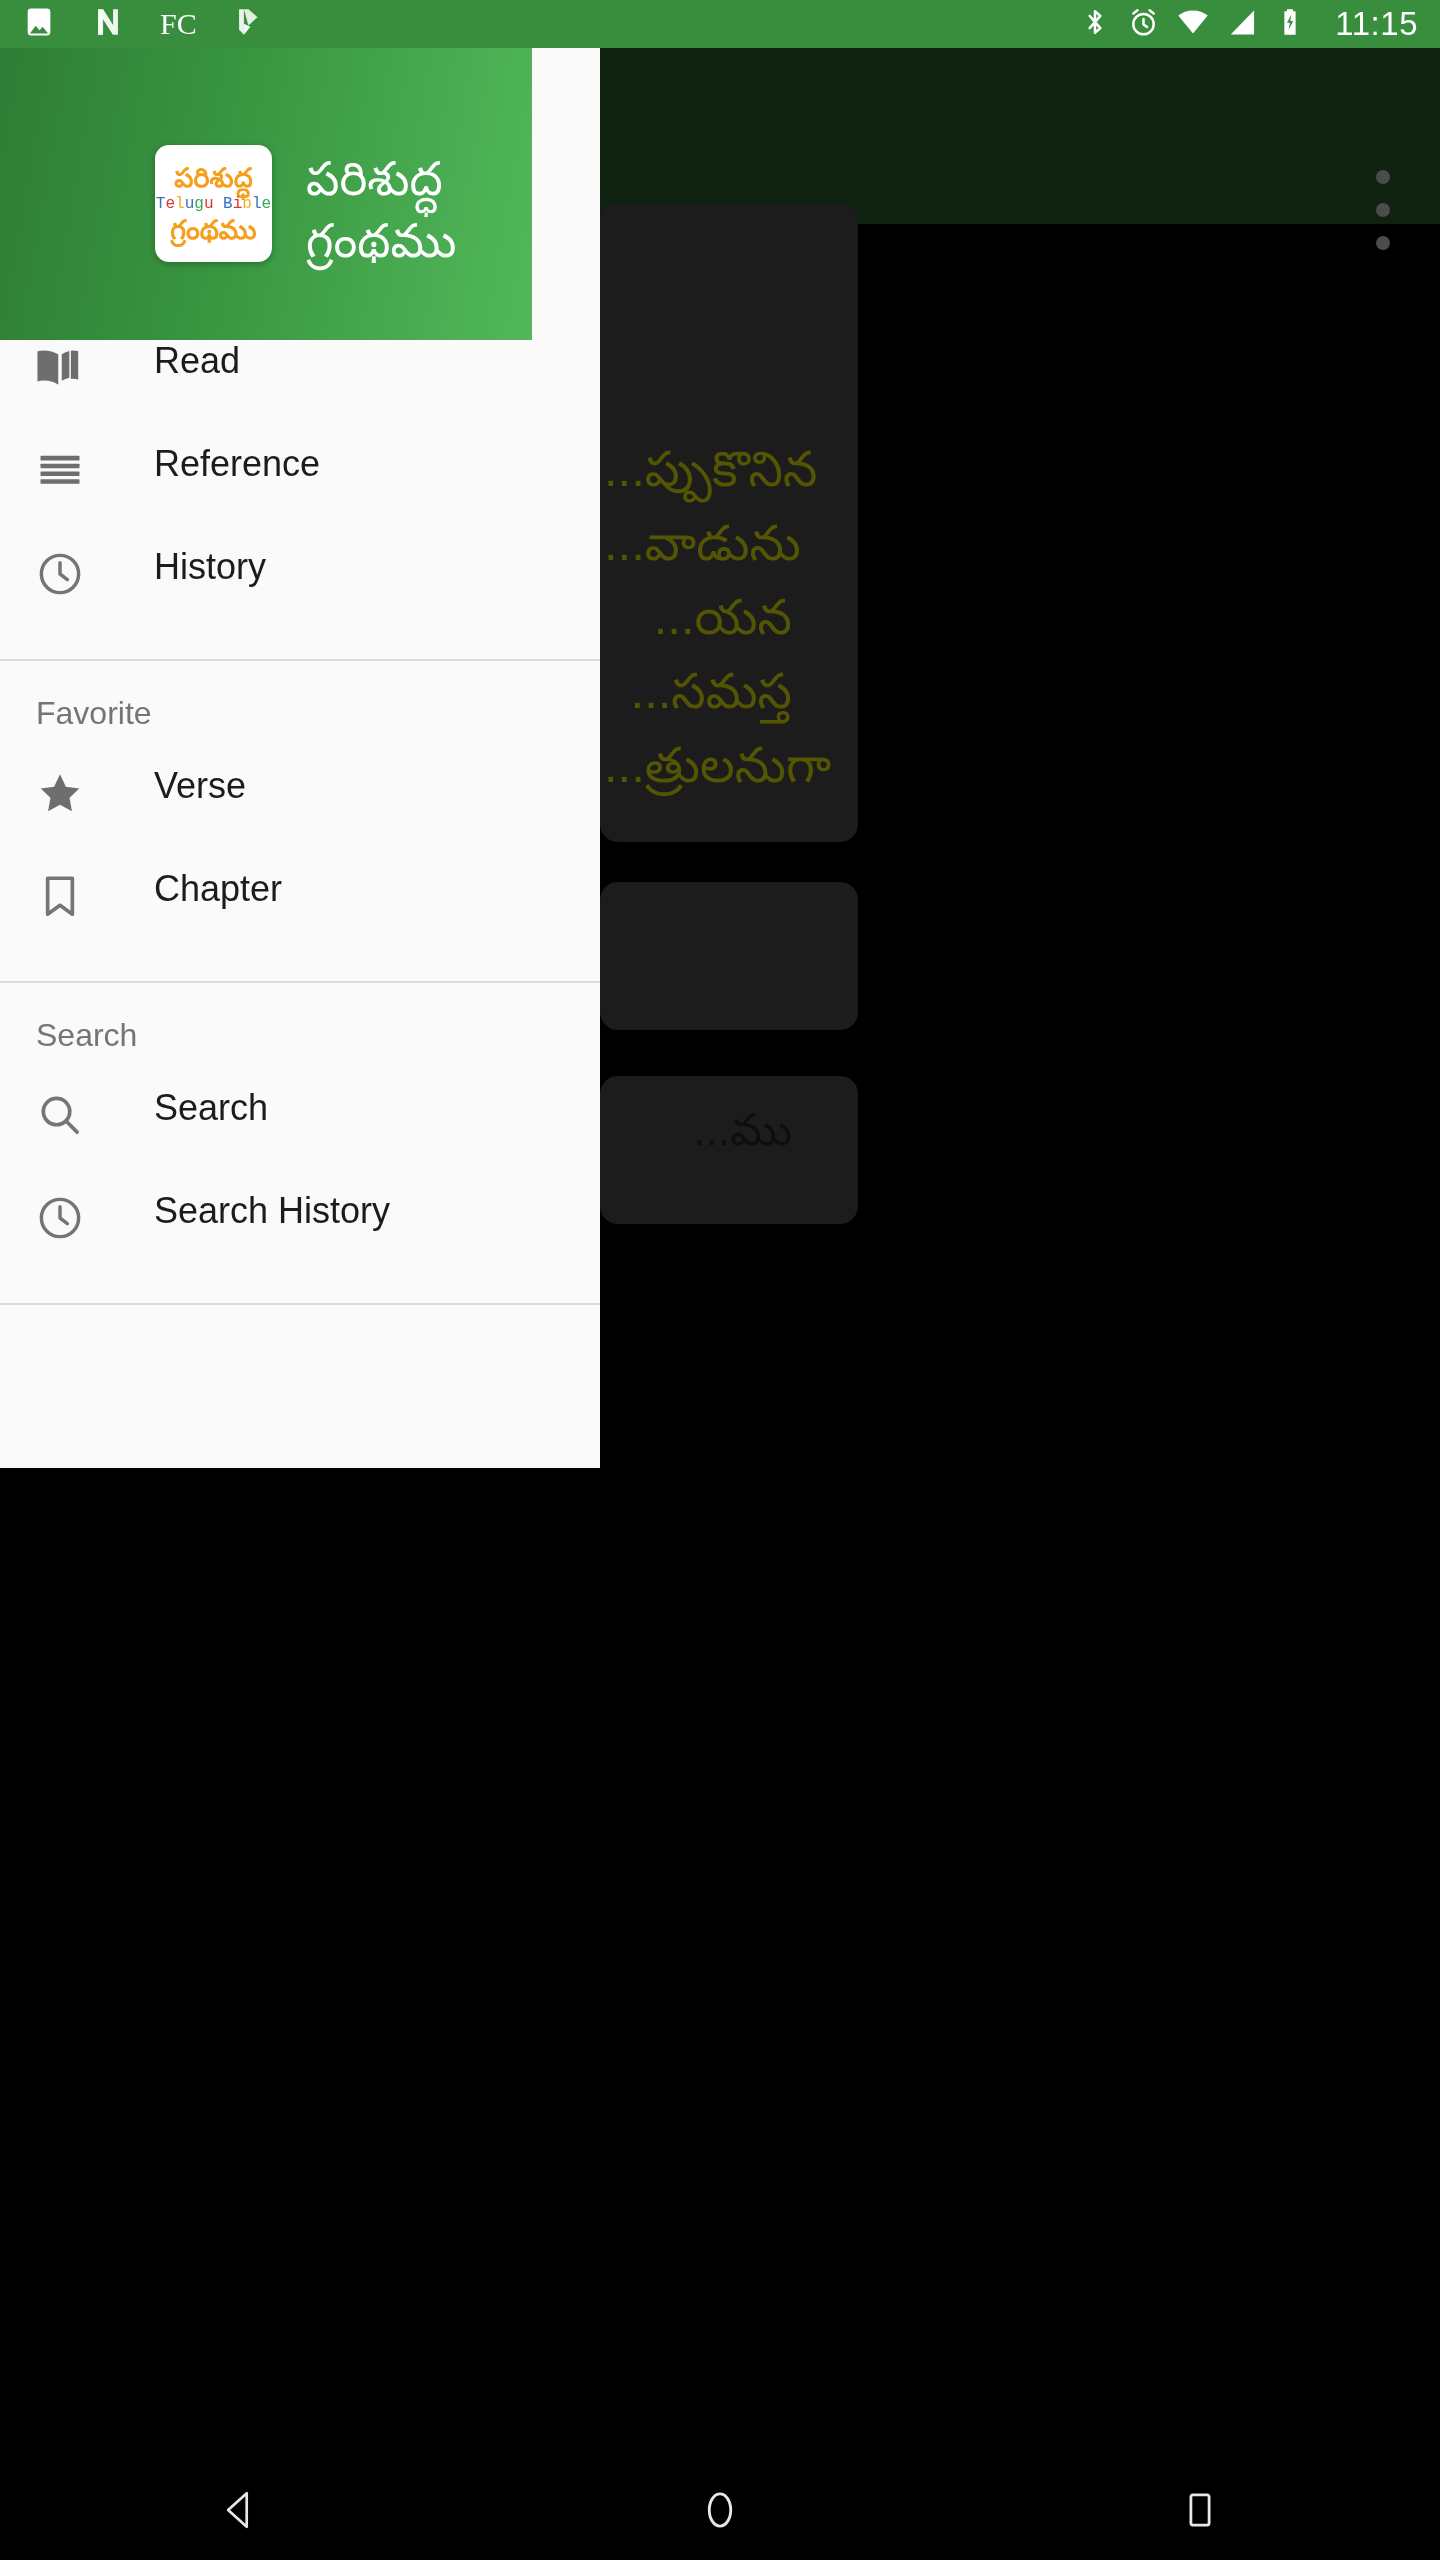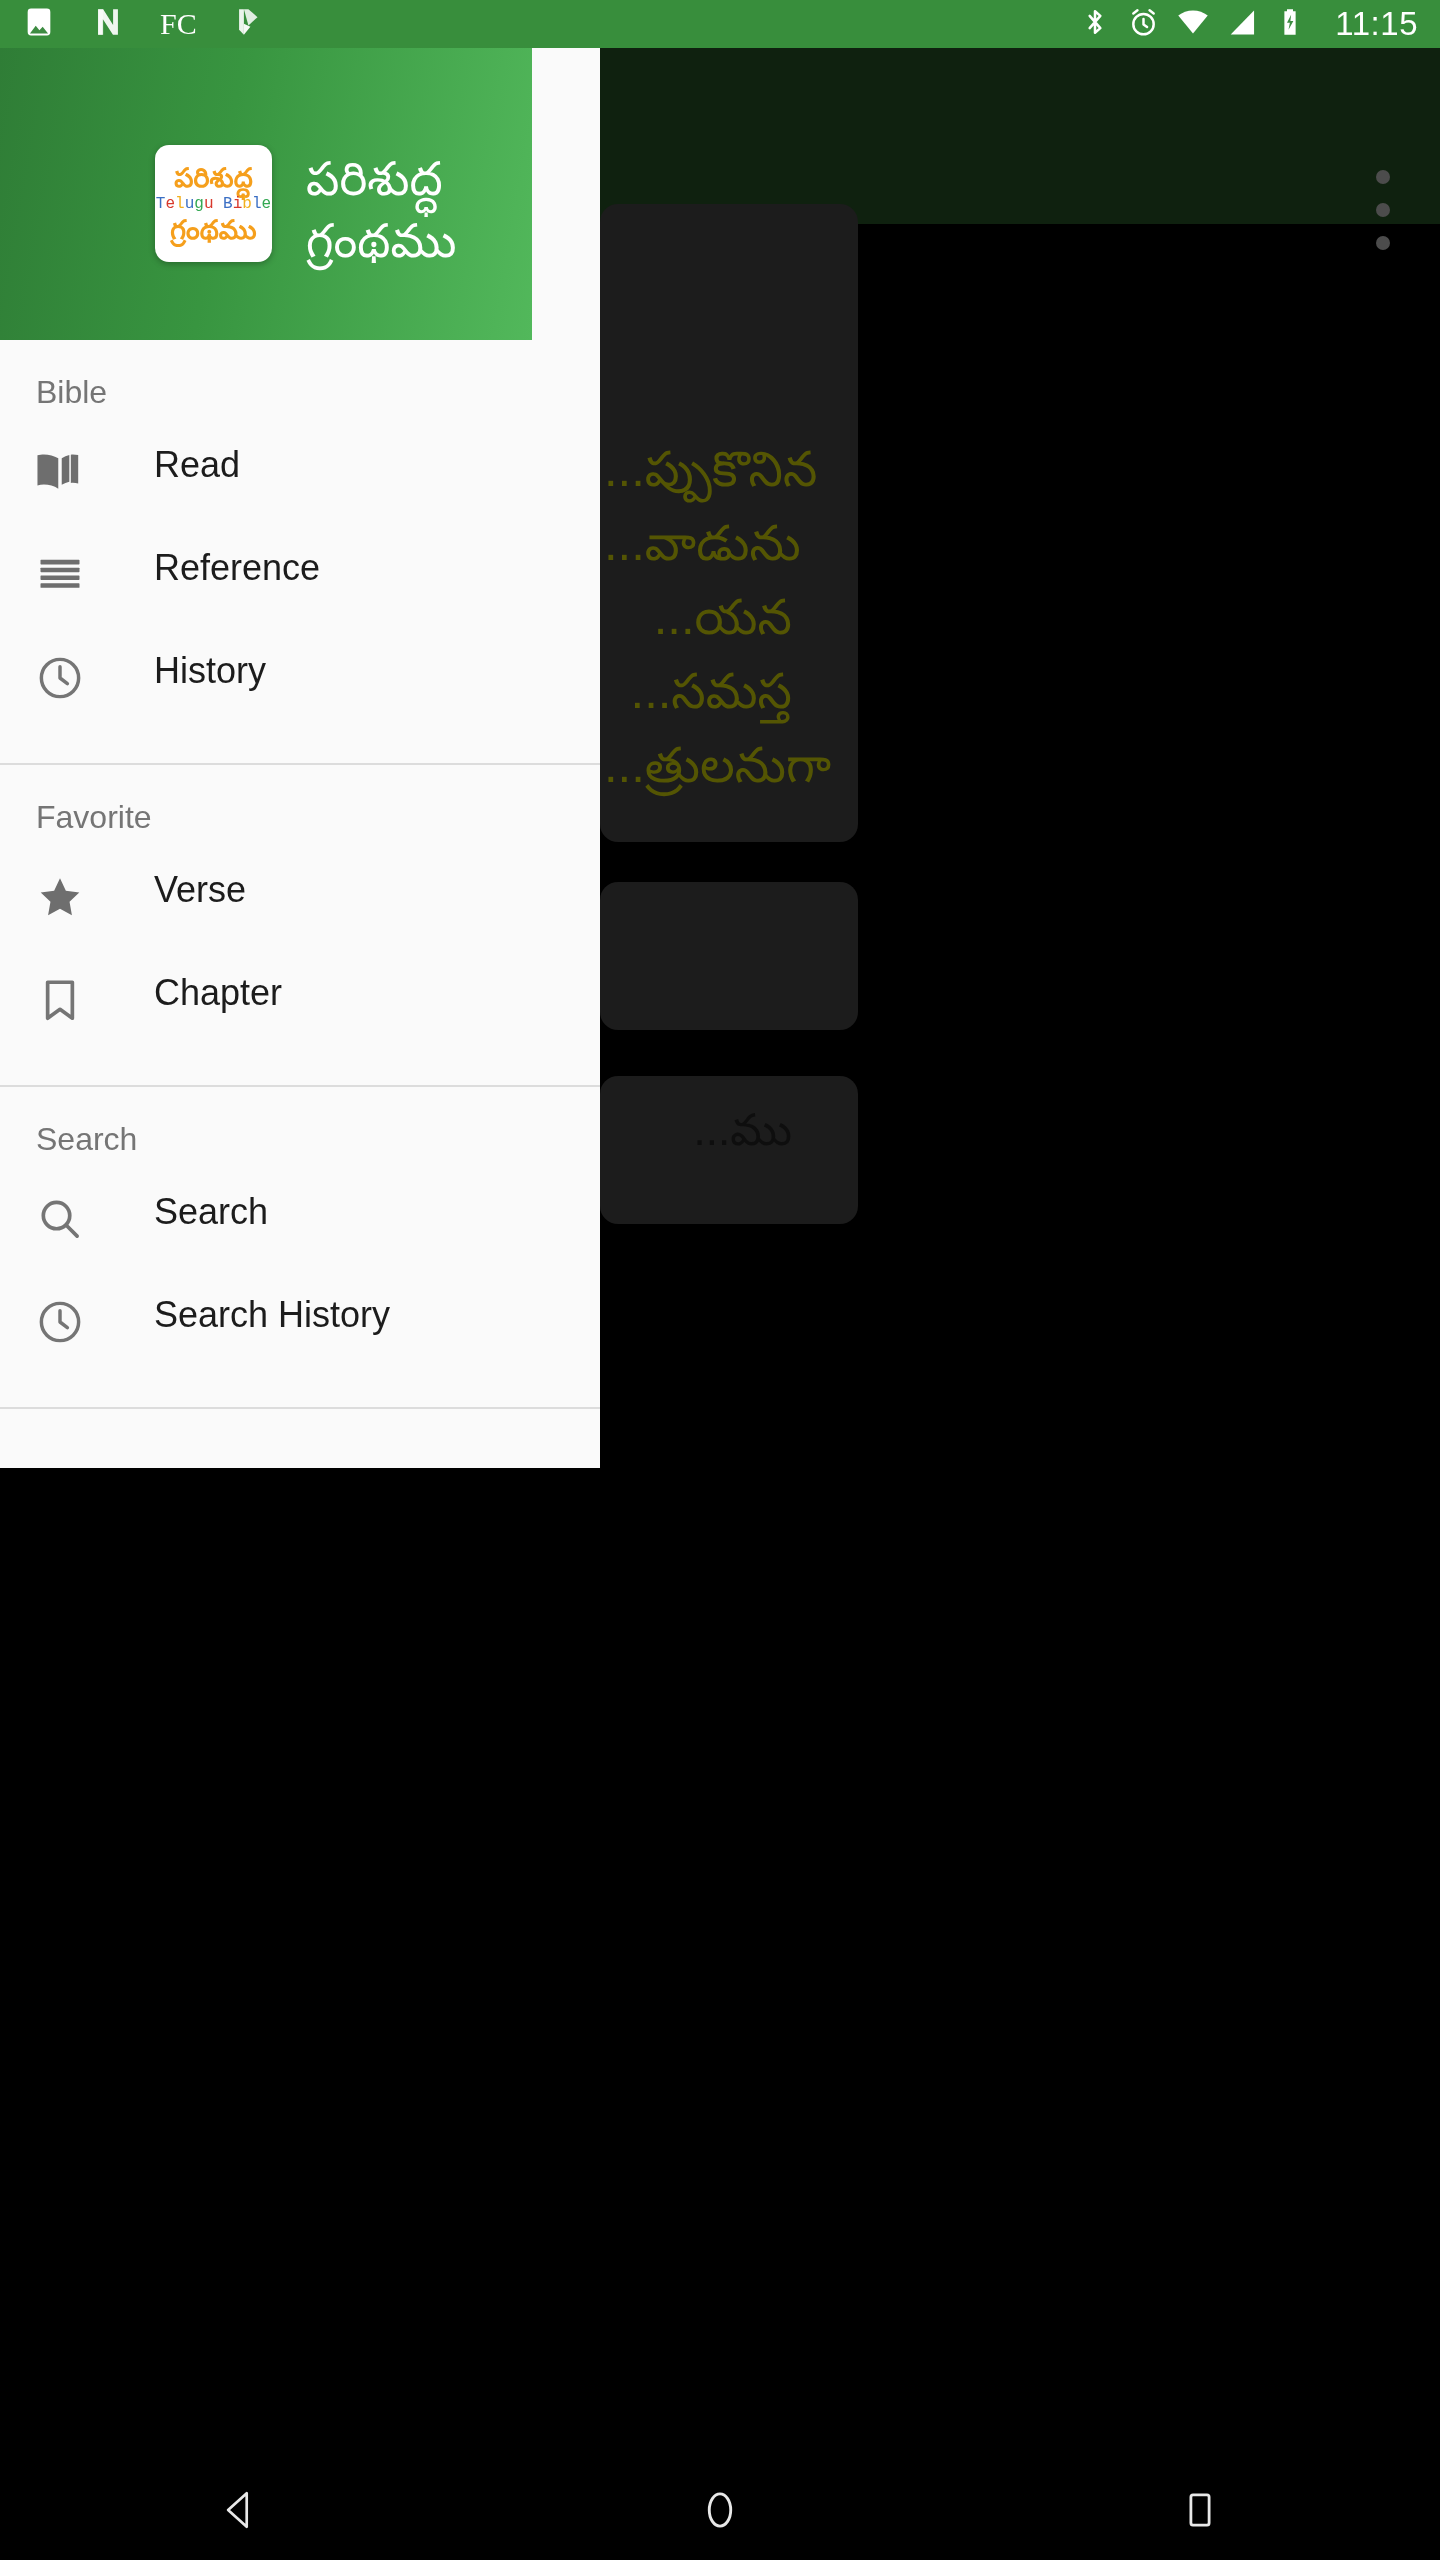--- a/index.html
+++ b/index.html
@@ -221,21 +221,20 @@
         <div id="logo-line3">గ్రంథము</div>
       </div>
       <div id="drawer-title">
         <div>పరిశుద్ధ</div>
         <div>గ్రంథము</div>
       </div>
     </div>
 
     <div id="drawer-body">
 
-      <div class="section-label">Bible</div>
 
       <div class="nav-item">
         <span class="nav-icon">
           <svg width="52" height="52" viewBox="0 0 24 24" fill="#6e6e6e">
             <path d="M11.2 5.6v14.1c-1.9-1.2-4.3-1.9-6.6-1.9-1.1 0-2.1.1-3 .4V4.3c.9-.3 2-.4 3-.4 2.3 0 4.7.7 6.6 1.7z"></path>
             <path d="M12.8 5.6c1.1-.6 2.3-1.1 3.5-1.4v12.3c-1.2.3-2.4.8-3.5 1.4V5.6z"></path>
             <path d="M17.9 3.9c.9 0 1.8.1 2.5.3v13.1c-.7-.2-1.6-.3-2.5-.3-.3 0-.6 0-.9.1V4c.3 0 .6-.1.9-.1z"></path>
           </svg>
         </span>
         <span class="nav-label">Read</span>

